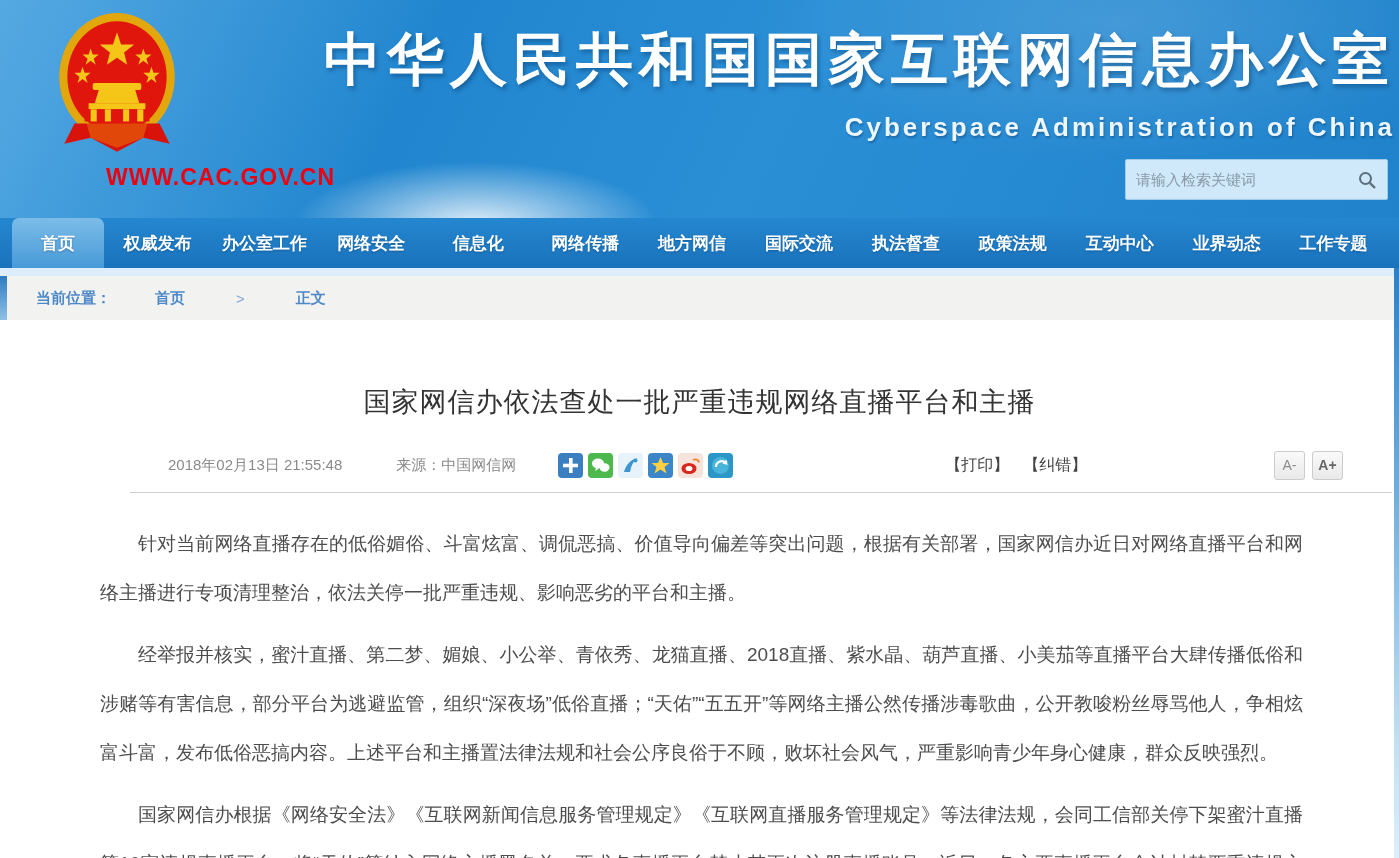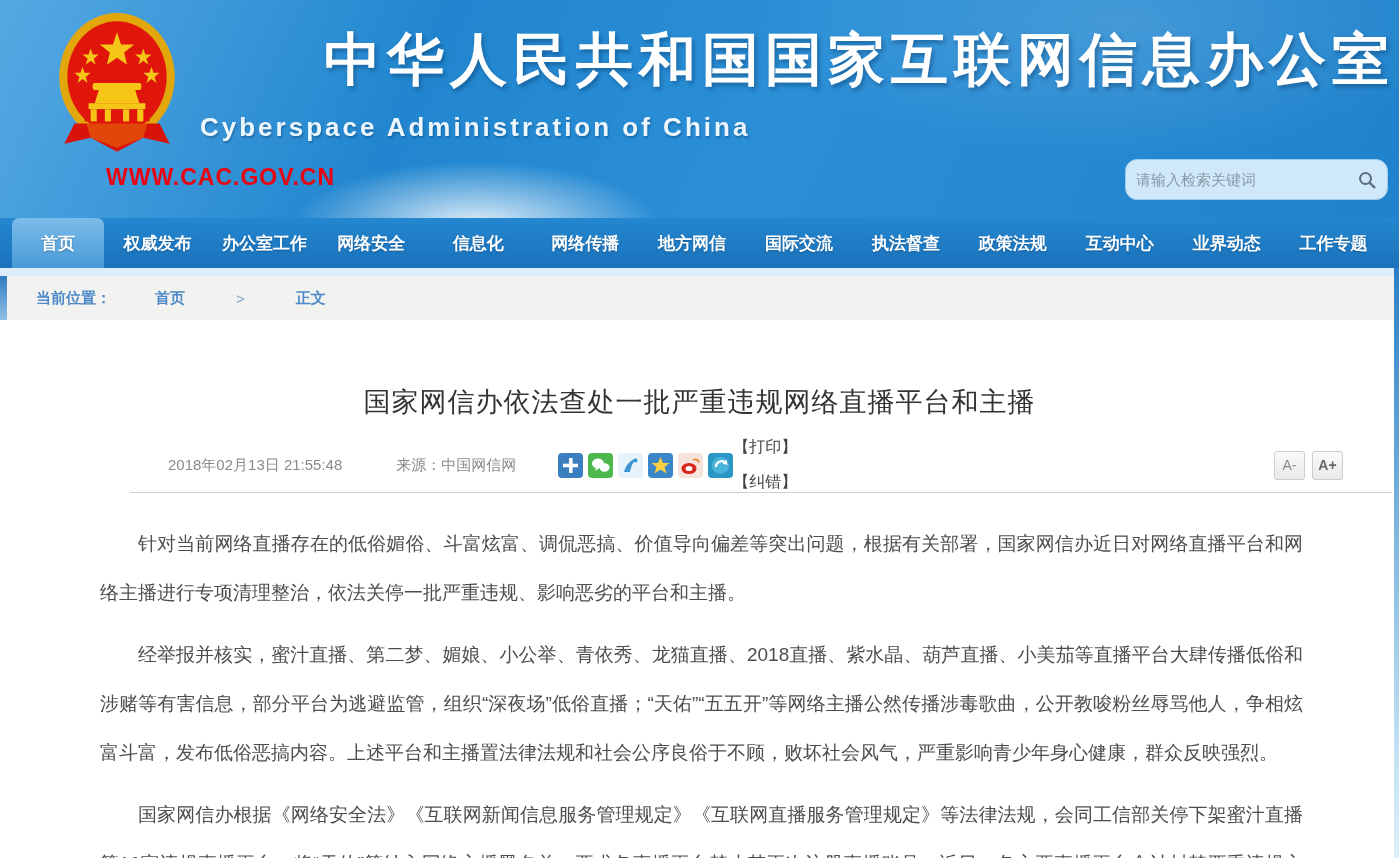--- a/index.html
+++ b/index.html
@@ -10,27 +10,27 @@
   .header { position:relative; height:218px;
     background:
       radial-gradient(ellipse 260px 90px at 34% 103%, rgba(255,255,255,.85), rgba(255,255,255,0) 70%),
       radial-gradient(ellipse 500px 200px at 80% 10%, rgba(255,255,255,.14), rgba(255,255,255,0) 70%),
       linear-gradient(115deg, #55a9e2 0%, #2186cf 30%, #2b8fd6 55%, #1f82cb 100%);
   }
   .emblem { position:absolute; left:56px; top:10px; width:122px; height:152px; }
   .title-zh { position:absolute; left:200px; right:4px; top:22px; text-align:right;
     color:#fff; font-weight:bold; font-size:57px; letter-spacing:6px;
     text-shadow:2px 3px 4px rgba(0,45,90,.4); white-space:nowrap; }
-  .title-en { position:absolute; left:200px; right:4px; top:112px; text-align:left;
+  .title-en { position:absolute; left:200px; right:4px; top:112px; text-align:right;
     color:#edf6fd; font-weight:bold; font-size:26px; letter-spacing:3px;
     text-shadow:1px 2px 2px rgba(0,45,90,.35); }
   .site-url { position:absolute; left:106px; top:164px; color:#e80410;
     font-weight:800; font-size:23px; letter-spacing:1px; }
   .search-box { position:absolute; right:11px; top:159px; width:263px; height:41px;
-    background:#cfe9fb; border:1px solid #9fccec; border-radius:12px;
+    background:#cfe9fb; border:1px solid #9fccec; border-radius:2px;
     display:flex; align-items:center; padding:0 10px; }
   .search-box input { flex:1; border:none; outline:none; background:transparent;
     font-size:15px; color:#44555f; font-family:"Liberation Sans",sans-serif; }
   .search-box input::placeholder { color:#8a99a6; }
   .search-glyph { width:20px; height:20px; flex:0 0 auto; cursor:pointer; }
 
   
   .nav { height:50px; background:linear-gradient(#2487cf, #1a72bc);
     display:flex; align-items:stretch; padding:0 12px; }
   .nav-item { flex:1; display:flex; align-items:center; justify-content:center;
@@ -51,21 +51,21 @@
 
   
   .content { position:relative; background:#fff; height:548px; }
   .article-title { text-align:center; padding-top:64px; font-size:27px;
     font-weight:normal; color:#333; letter-spacing:1px; }
   .meta { display:flex; align-items:center; margin:30px 56px 0 168px; height:30px; }
   .meta-date { color:#8a8a8a; font-size:15px; }
   .meta-source { color:#8a8a8a; font-size:15px; margin-left:54px; }
   .share-bar { display:flex; align-items:center; margin-left:42px; gap:5px; }
   .share-bar svg { width:25px; height:25px; cursor:pointer; display:block; }
-  .meta-actions { color:#444; font-size:16px; display:flex; gap:14px;flex-direction:column; }
+  .meta-actions { margin-left:212px; color:#444; font-size:16px; display:flex; gap:14px; }
   .meta-actions span { cursor:pointer; }
   .font-buttons { margin-left:auto; display:flex; gap:7px; }
   .font-btn { width:31px; height:29px; border:1px solid #ccc; border-radius:3px;
     background:linear-gradient(#fafafa,#e9e9e9); color:#8a8a8a; font-size:14px;
     display:flex; align-items:center; justify-content:center; cursor:pointer; }
   .font-btn.plus { color:#666; font-weight:bold; }
   .divider { border-top:1px solid #cfcfcf; margin:12px 7px 0 130px; }
   .body-text { margin:26px 96px 0 100px; font-size:19px; color:#4d4d4d;
     line-height:49px; text-align:justify; }
   .body-text p { text-indent:2em; margin-bottom:13px; }

